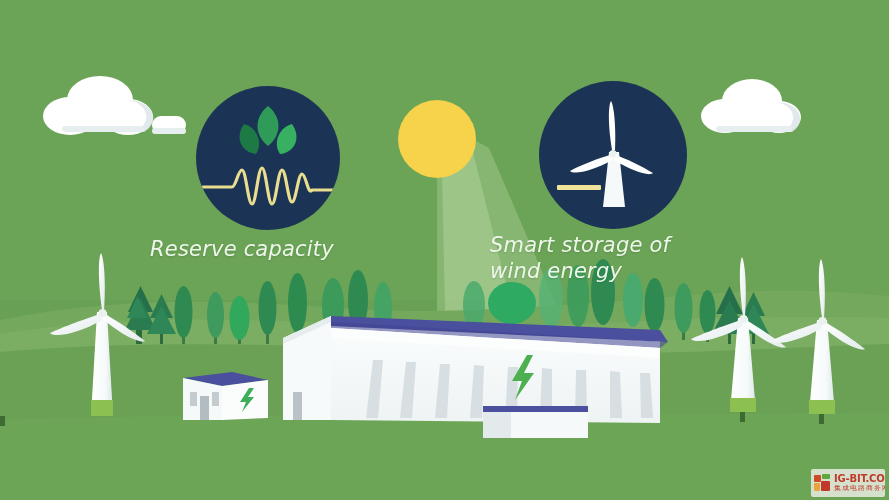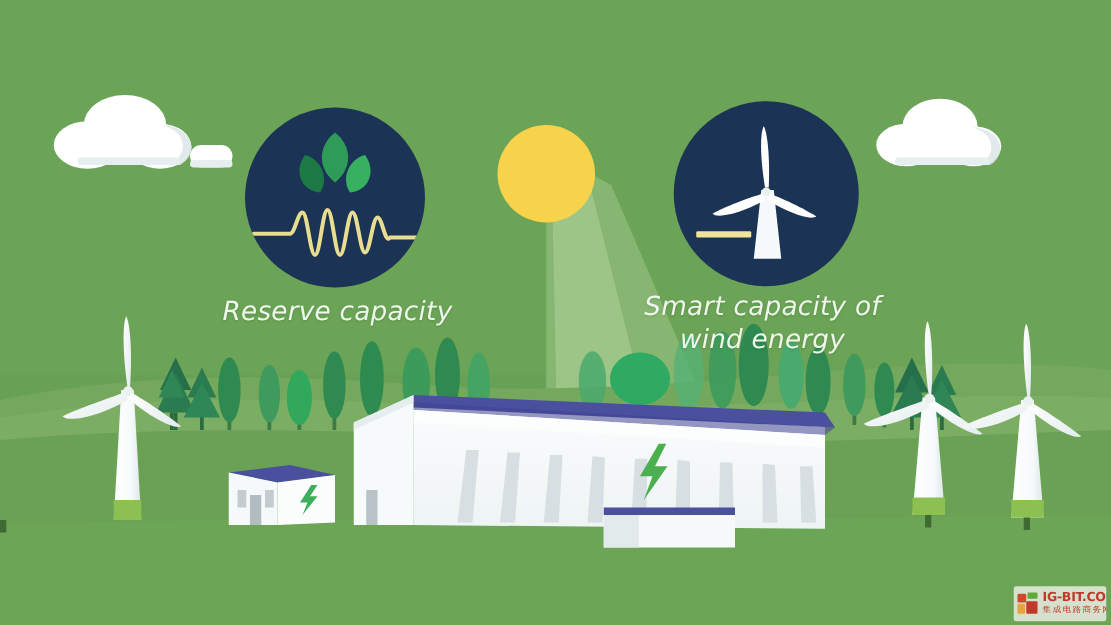--- a/index.html
+++ b/index.html
@@ -24,21 +24,20 @@
     display: block;
   }
   .label-text {
     position: absolute;
     color: #eef7ea;
     font-family: "DejaVu Sans", sans-serif;
     font-style: italic;
     font-size: 21px;
     line-height: 26px;
     letter-spacing: 0.2px;
-    text-align: center;
     white-space: pre-line;
     text-shadow: 0 1px 2px rgba(30,60,30,0.18);
     pointer-events: none;
   }
   #label-reserve {
     left: 150px;
     top: 236px;
     width: 240px;
   }
   #label-wind {
@@ -361,21 +360,21 @@
         <circle cx="613" cy="153.5" r="3.6" fill="#e9f2ef"></circle>
 
         <rect x="557" y="185" width="44" height="5" rx="1" fill="#f0e39a"></rect>
       </g>
     </g>
 
   </svg>
 
   <div class="label-text" id="label-reserve">Reserve capacity</div>
 
-  <div class="label-text" id="label-wind">Smart capacity of
+  <div class="label-text" id="label-wind">Smart storage of
 wind energy</div>
 
   <div id="watermark">
     <span class="wm-logo">
       <i style="left:0;top:1px;width:7px;height:7px;background:#d04a2a;"></i>
       <i style="left:8px;top:0;width:8px;height:5px;background:#5fa83c;"></i>
       <i style="left:0;top:9px;width:6px;height:8px;background:#e8a33d;"></i>
       <i style="left:7px;top:7px;width:9px;height:10px;background:#c0392b;"></i>
     </span>
     <span class="wm-text">

